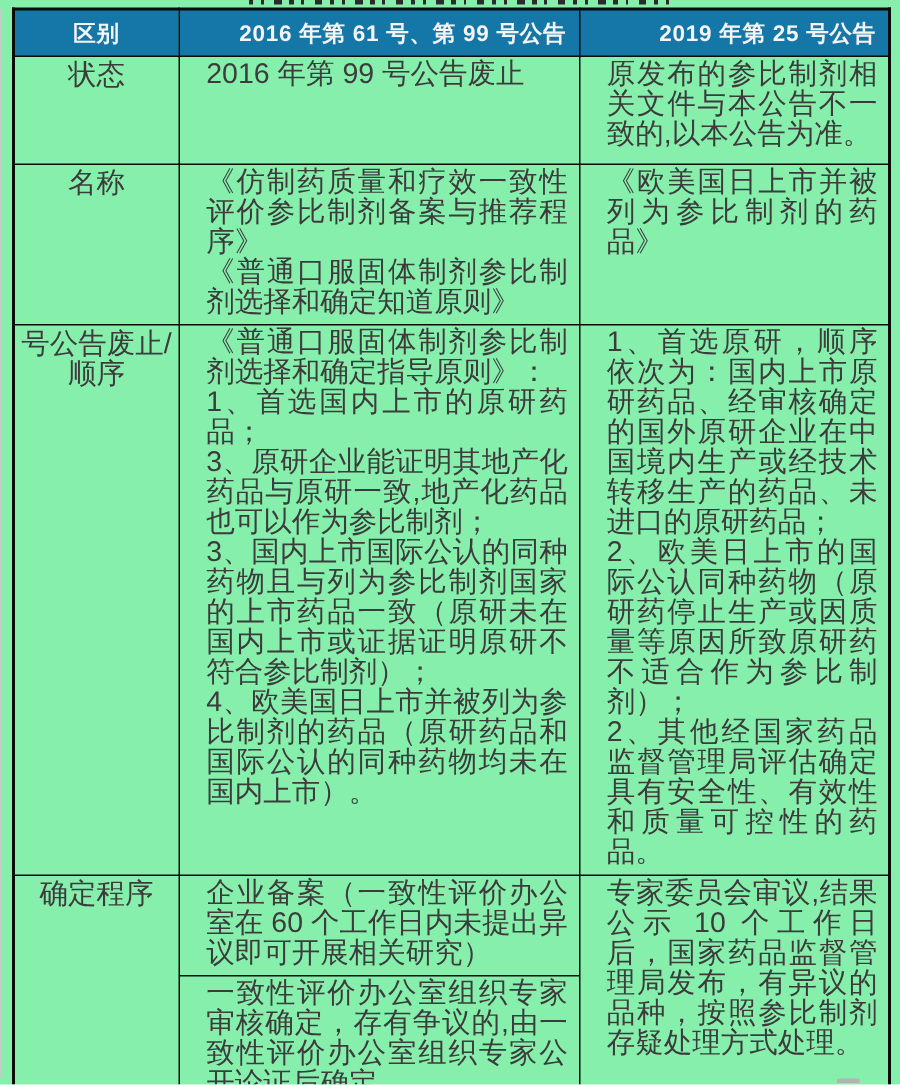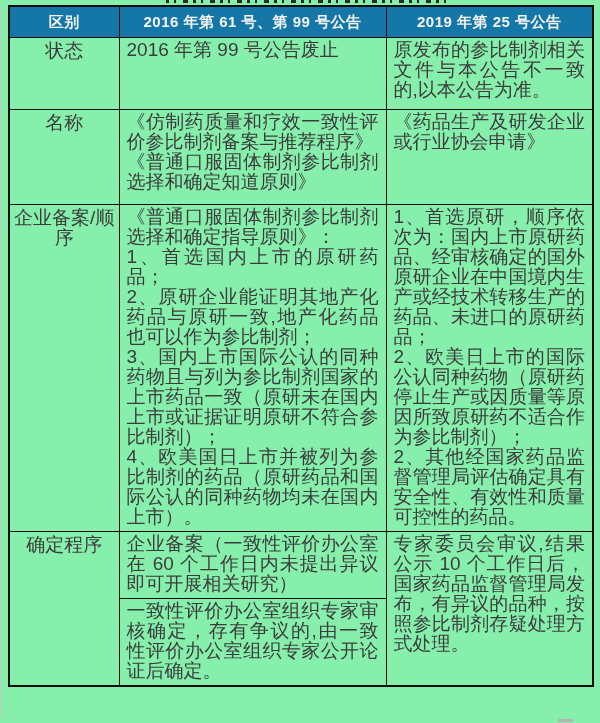--- a/index.html
+++ b/index.html
@@ -22,33 +22,33 @@
   table.cmp {
     position:absolute; left:8px; top:5px; width:584px;
     border-collapse:collapse; table-layout:fixed;
     border:2px solid #0b0b0b;
   }
   table.cmp th, table.cmp td { border:1px solid #0b0b0b; }
 
   thead th {
     background:var(--header-bg,#1577a7); color:var(--header-text,#f4f4f4);
     font-size:15px; font-weight:bold; height:30px;
-    text-align:center; padding:0 8px; letter-spacing:0.5px;
+    text-align:right; padding:0 8px; letter-spacing:0.5px;
   }
   thead th.first { text-align:center; padding:0; }
 
   tbody td {
     vertical-align:top; font-size:19px; line-height:20px;
     color:var(--body-text,#3c3c3c);
   }
   .label-cell { text-align:center; padding-top:3px; }
   .content-cell { padding:0; }
   .block { padding:2px 7px 4px 7px; }
   .block + .block { border-top:1px solid #0b0b0b; }
-  .para { text-align:justify; overflow-wrap:break-word; }
+  .para { text-align:justify; overflow-wrap:break-word;margin-left:11px; }
 
   
   tbody tr:nth-child(1){ height:72px; }
   tbody tr:nth-child(2){ height:95px; }
   tbody tr:nth-child(3){ height:284px; }
   tbody tr:nth-child(4){ height:88px; }
   tbody tr:nth-child(5){ height:139px; }
 </style>
 </head>
 <body>
@@ -87,31 +87,31 @@
         <tr>
           <td class="label-cell">名称</td>
           <td class="content-cell">
             <div class="block">
               <div class="para">《仿制药质量和疗效一致性评价参比制剂备案与推荐程序》</div>
               <div class="para">《普通口服固体制剂参比制剂选择和确定知道原则》</div>
             </div>
           </td>
           <td class="content-cell">
             <div class="block">
-              <div class="para">《药品生产及研发企业或行业协会申请》</div>
+              <div class="para">《欧美国日上市并被列为参比制剂的药品》</div>
             </div>
           </td>
         </tr>
         <tr>
-          <td class="label-cell">企业备案/顺序</td>
+          <td class="label-cell">号公告废止/顺序</td>
           <td class="content-cell">
             <div class="block">
               <div class="para">《普通口服固体制剂参比制剂选择和确定指导原则》：</div>
               <div class="para">1、首选国内上市的原研药品；</div>
-              <div class="para">2、原研企业能证明其地产化药品与原研一致,地产化药品也可以作为参比制剂；</div>
+              <div class="para">3、原研企业能证明其地产化药品与原研一致,地产化药品也可以作为参比制剂；</div>
               <div class="para">3、国内上市国际公认的同种药物且与列为参比制剂国家的上市药品一致（原研未在国内上市或证据证明原研不符合参比制剂）；</div>
               <div class="para">4、欧美国日上市并被列为参比制剂的药品（原研药品和国际公认的同种药物均未在国内上市）。</div>
             </div>
           </td>
           <td class="content-cell">
             <div class="block">
               <div class="para">1、首选原研，顺序依次为：国内上市原研药品、经审核确定的国外原研企业在中国境内生产或经技术转移生产的药品、未进口的原研药品；</div>
               <div class="para">2、欧美日上市的国际公认同种药物（原研药停止生产或因质量等原因所致原研药不适合作为参比制剂）；</div>
               <div class="para">2、其他经国家药品监督管理局评估确定具有安全性、有效性和质量可控性的药品。</div>
             </div>

